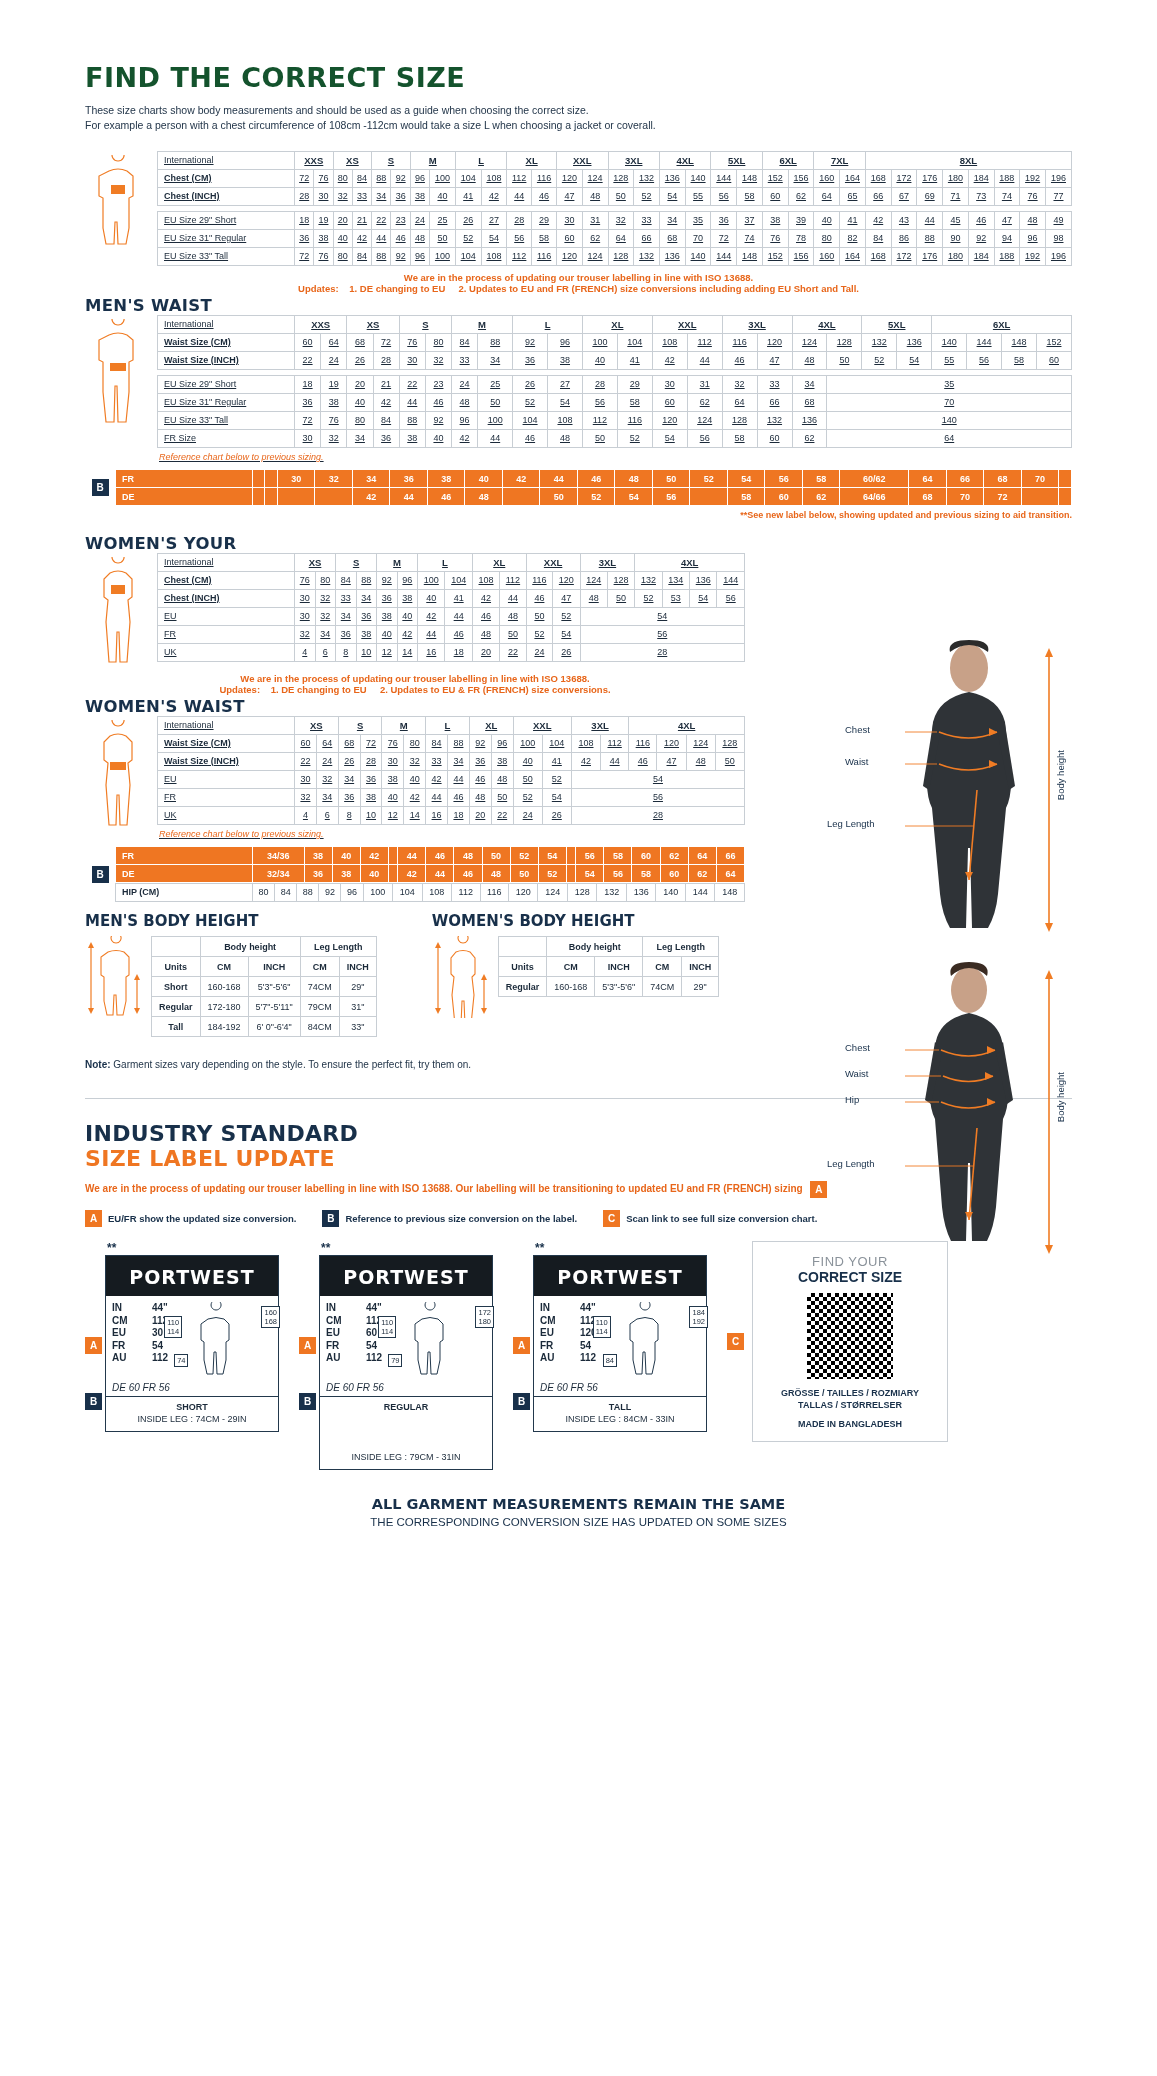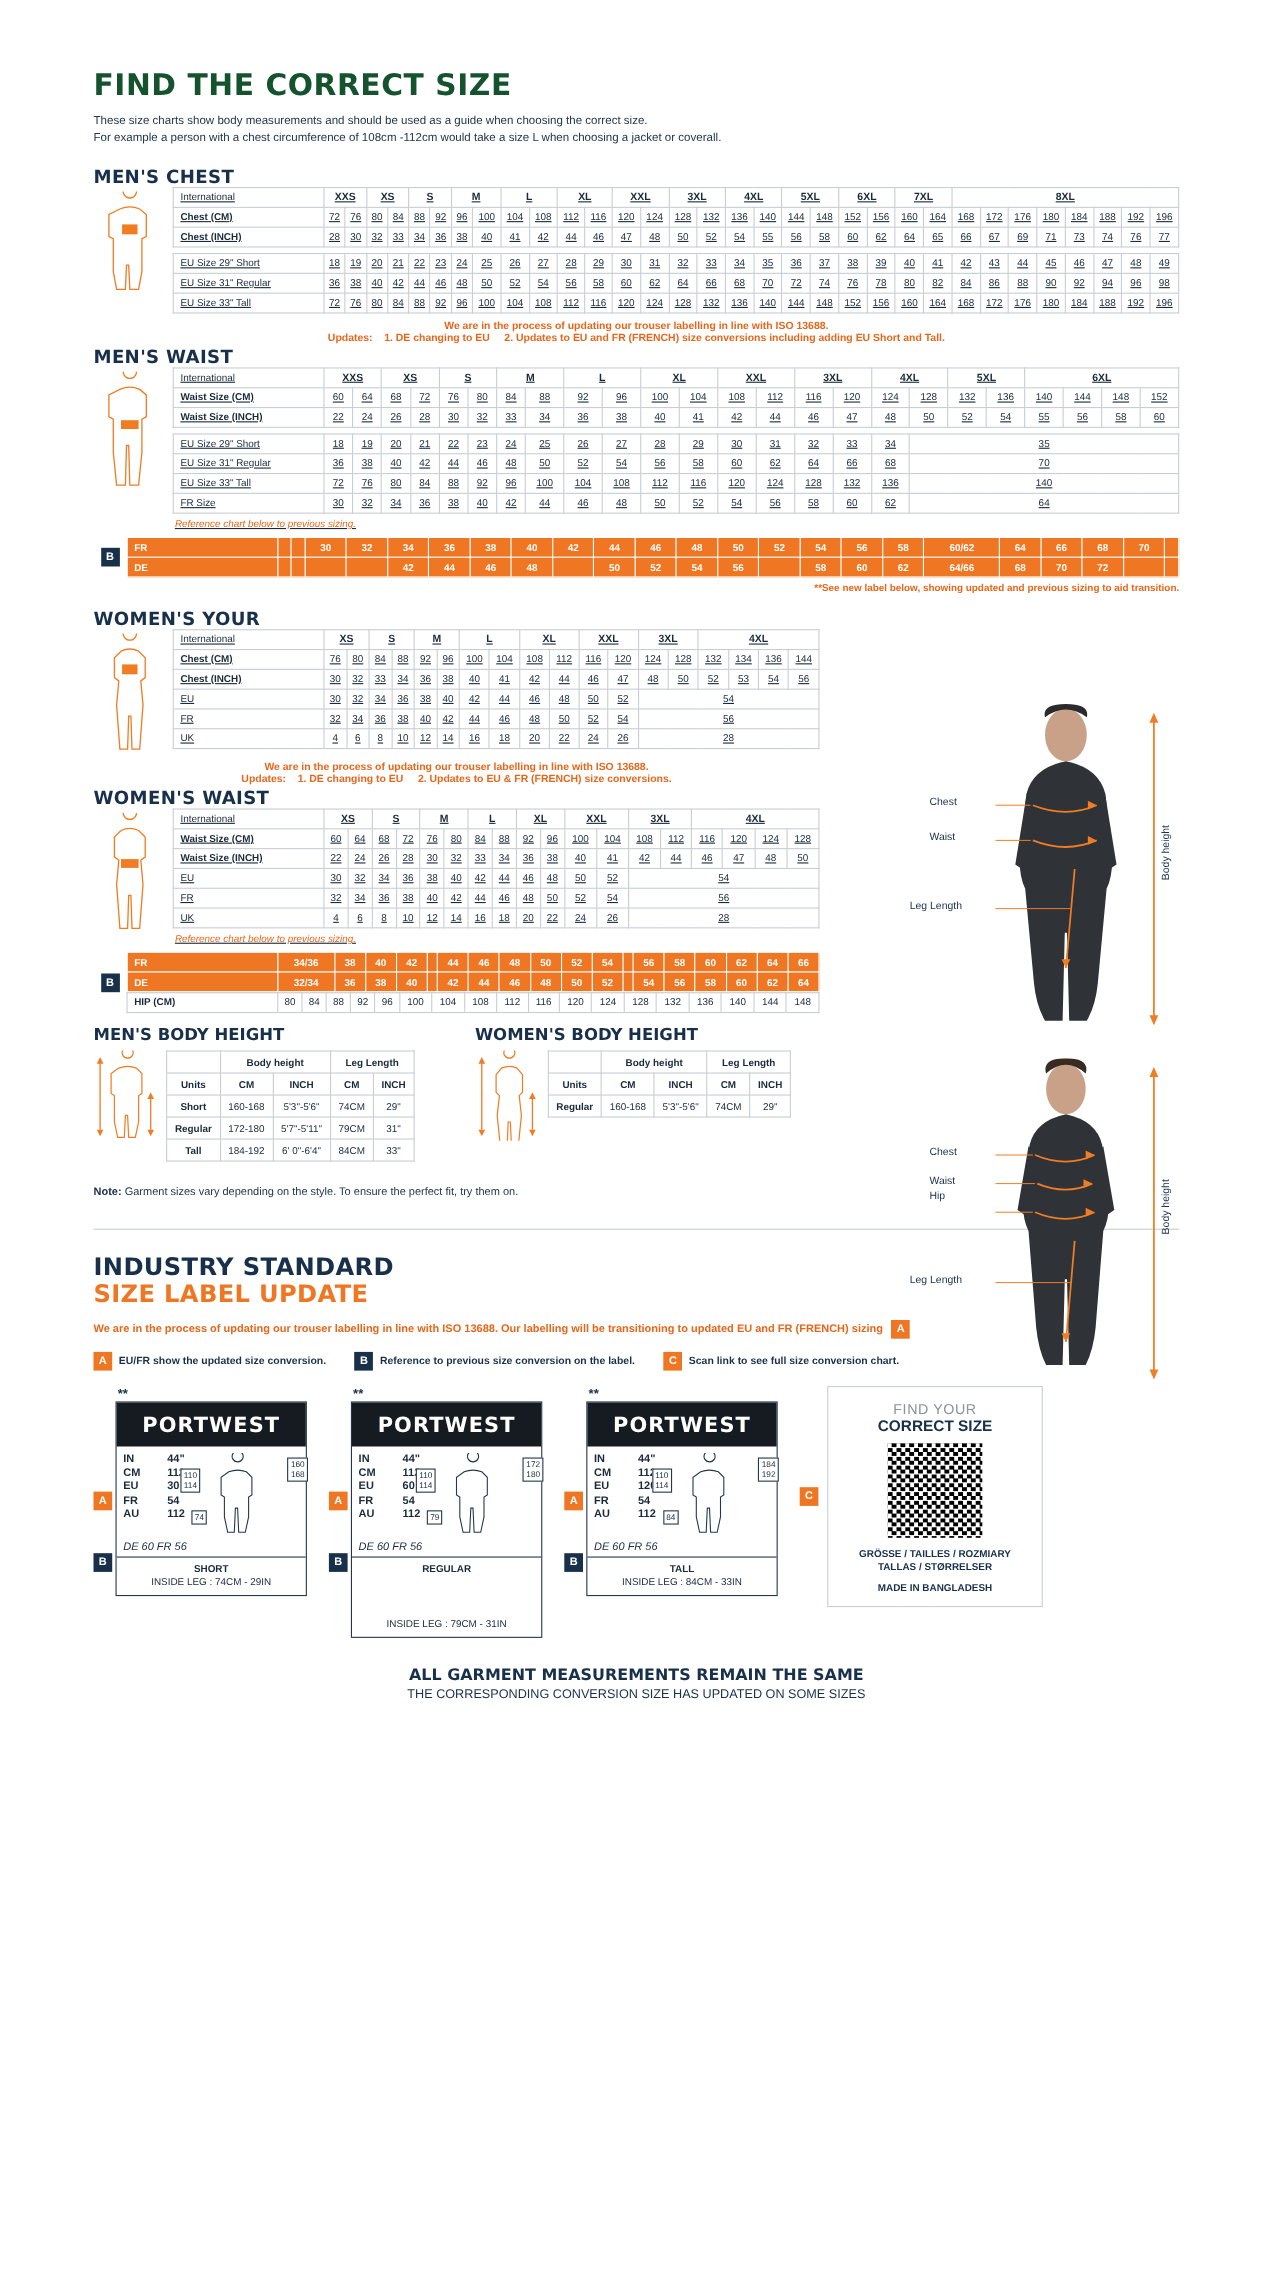--- a/index.html
+++ b/index.html
@@ -183,21 +183,20 @@
 <body>
 
 <div class="page">
 
   <h1 class="title">FIND THE CORRECT SIZE</h1>
   <div class="intro">
     <div>These size charts show body measurements and should be used as a guide when choosing the correct size.</div>
     <div>For example a person with a chest circumference of 108cm -112cm would take a size L when choosing a jacket or coverall.</div>
   </div>
 
-  <h2 class="section">MEN'S CHEST</h2>
   <div class="row-flex block">
     <div class="figure-col">
       <svg width="66" height="92" viewBox="0 0 66 92">
         <g fill="none" stroke="#f07c24" stroke-width="1.2">
           <path d="M33 6 a6 6 0 1 1 0.1 0 z"></path>
           <path d="M24 16 q9 -4 18 0 l6 5 v20 l-4 2 v30 l-3 16 h-8 l-1 -22 h-2 l-1 22 h-8 l-3 -16 v-30 l-4 -2 v-20 z"></path>
         </g>
         <rect x="26" y="30" width="14" height="9" fill="#f07c24"></rect>
       </svg>
     </div>
@@ -1148,21 +1147,21 @@
         <path d="M190 292 l4 -9 h-8z" fill="#f07c24"></path>
         <g stroke="#f07c24" stroke-width="0.9">
           <path d="M46 88 h34"></path>
             <path d="M46 114 h36"></path>
             <path d="M46 140 h34"></path>
             <path d="M46 204 h68"></path>
         </g>
       </svg>
       <div class="mlabel" style="left:-14px;top:80px;">Chest</div>
       <div class="mlabel" style="left:-14px;top:106px;">Waist</div>
-      <div class="mlabel" style="left:-14px;top:120px;">Hip</div>
+      <div class="mlabel" style="left:-14px;top:132px;">Hip</div>
       <div class="mlabel" style="left:-32px;top:196px;">Leg Length</div>
       <div class="vtext" style="left:196px;top:110px;">Body height</div>
     </div>
   </div>
 
   <hr class="sep">
 
   <h2 class="ind">INDUSTRY STANDARD</h2>
   <h2 class="ind2">SIZE LABEL UPDATE</h2>
   <div class="ind-line">

